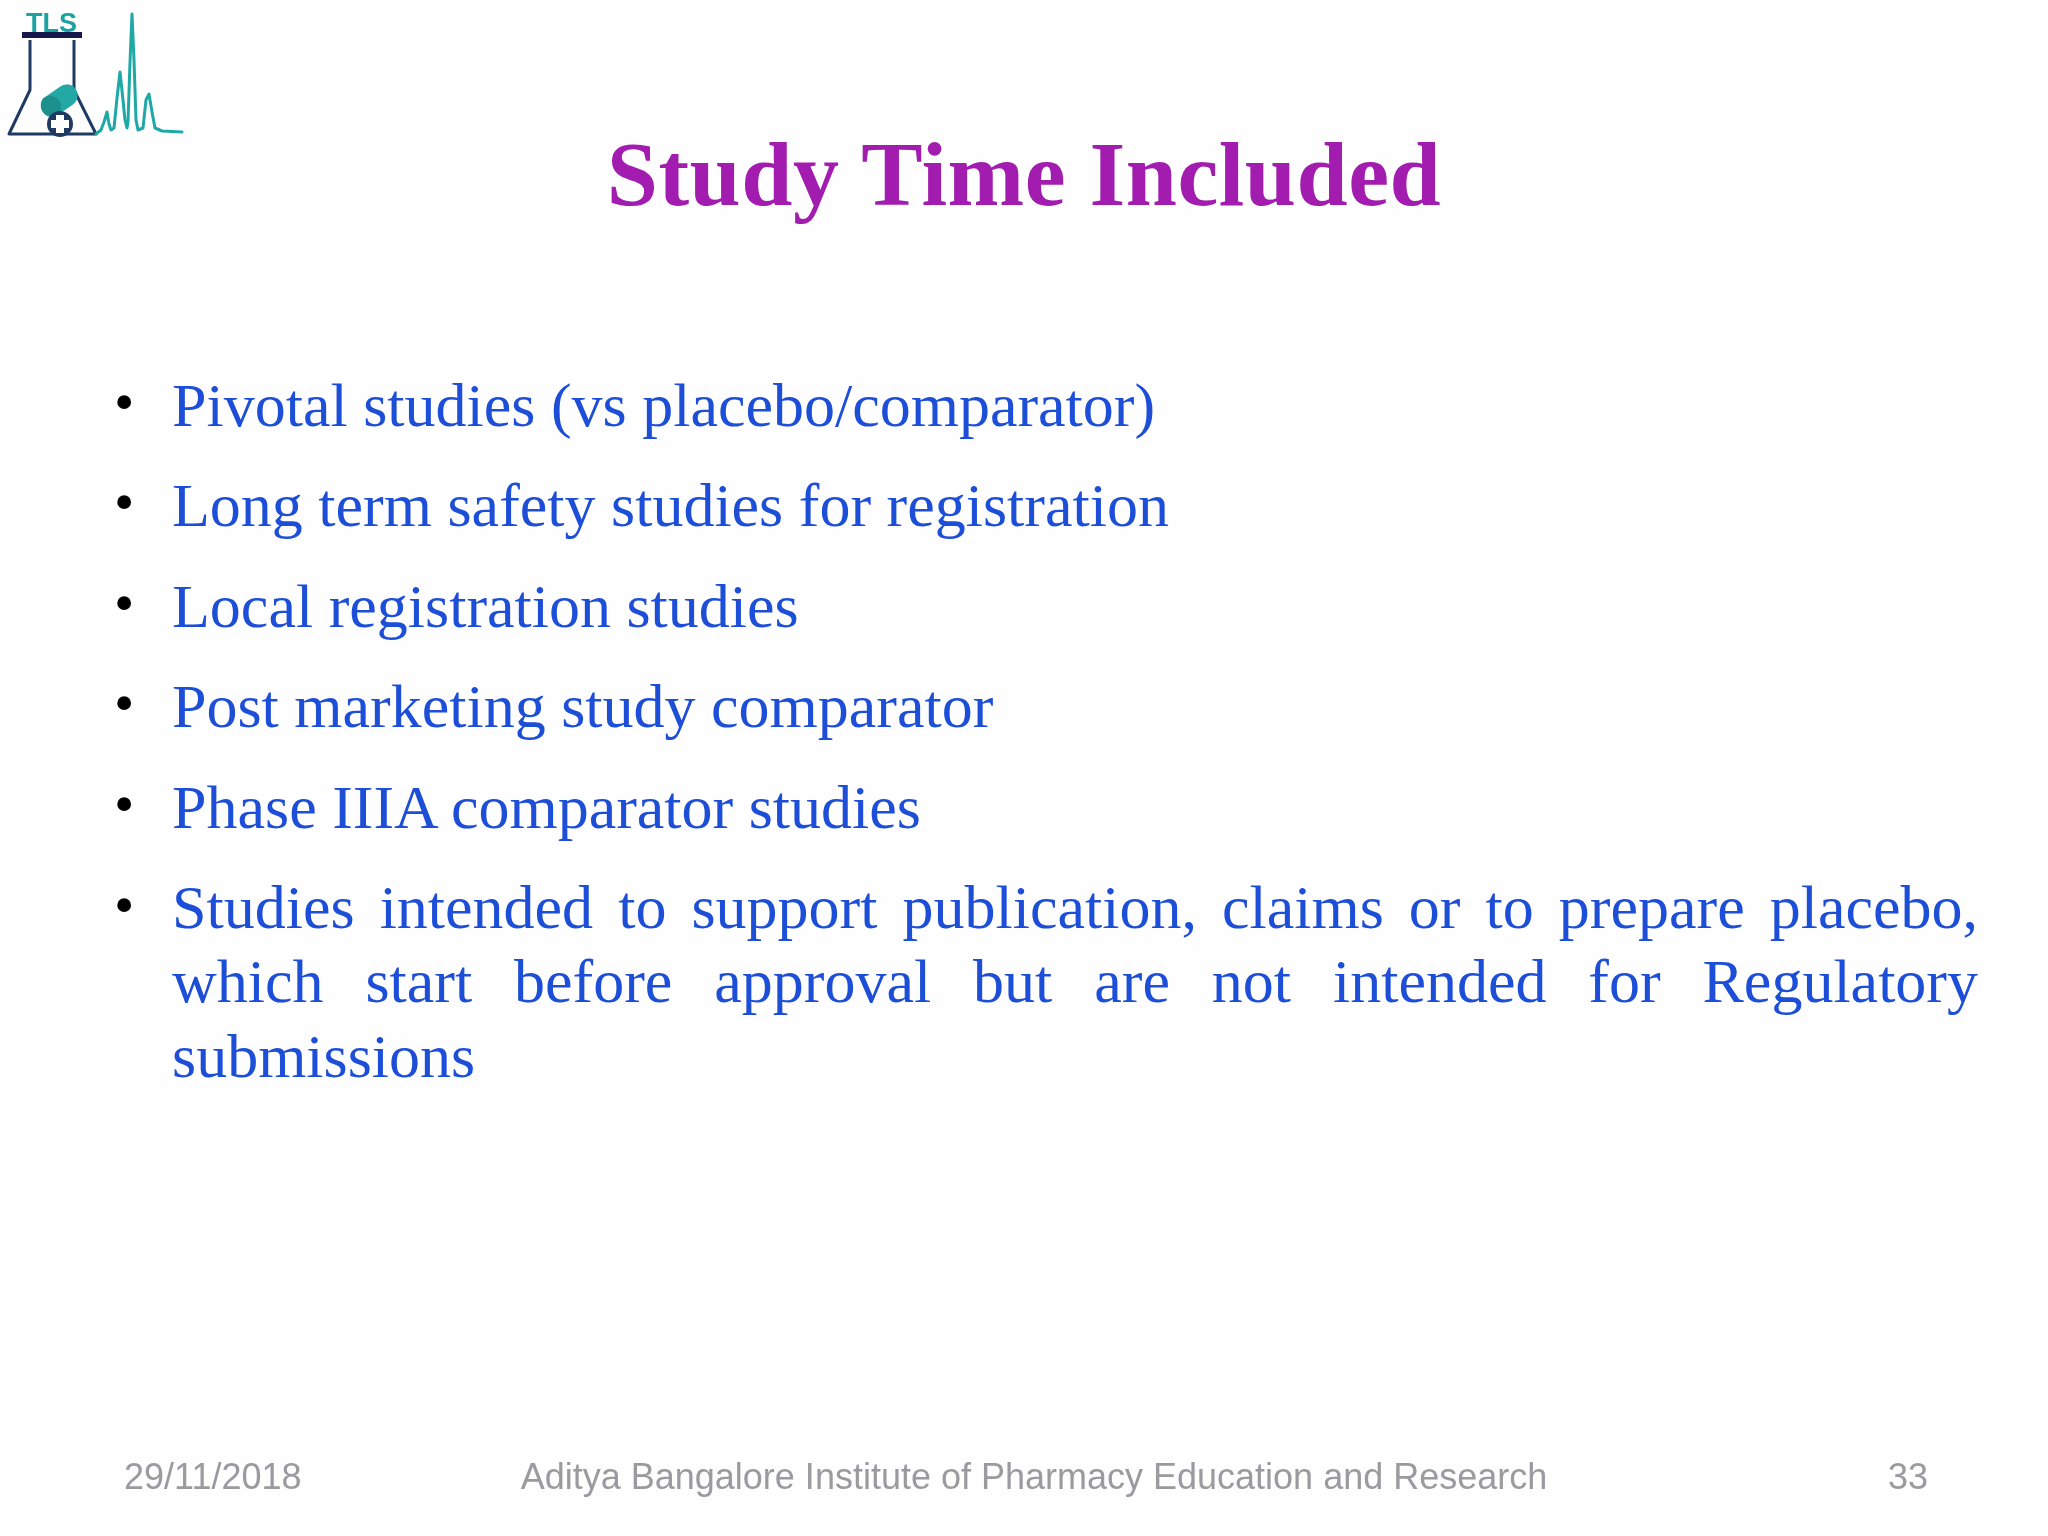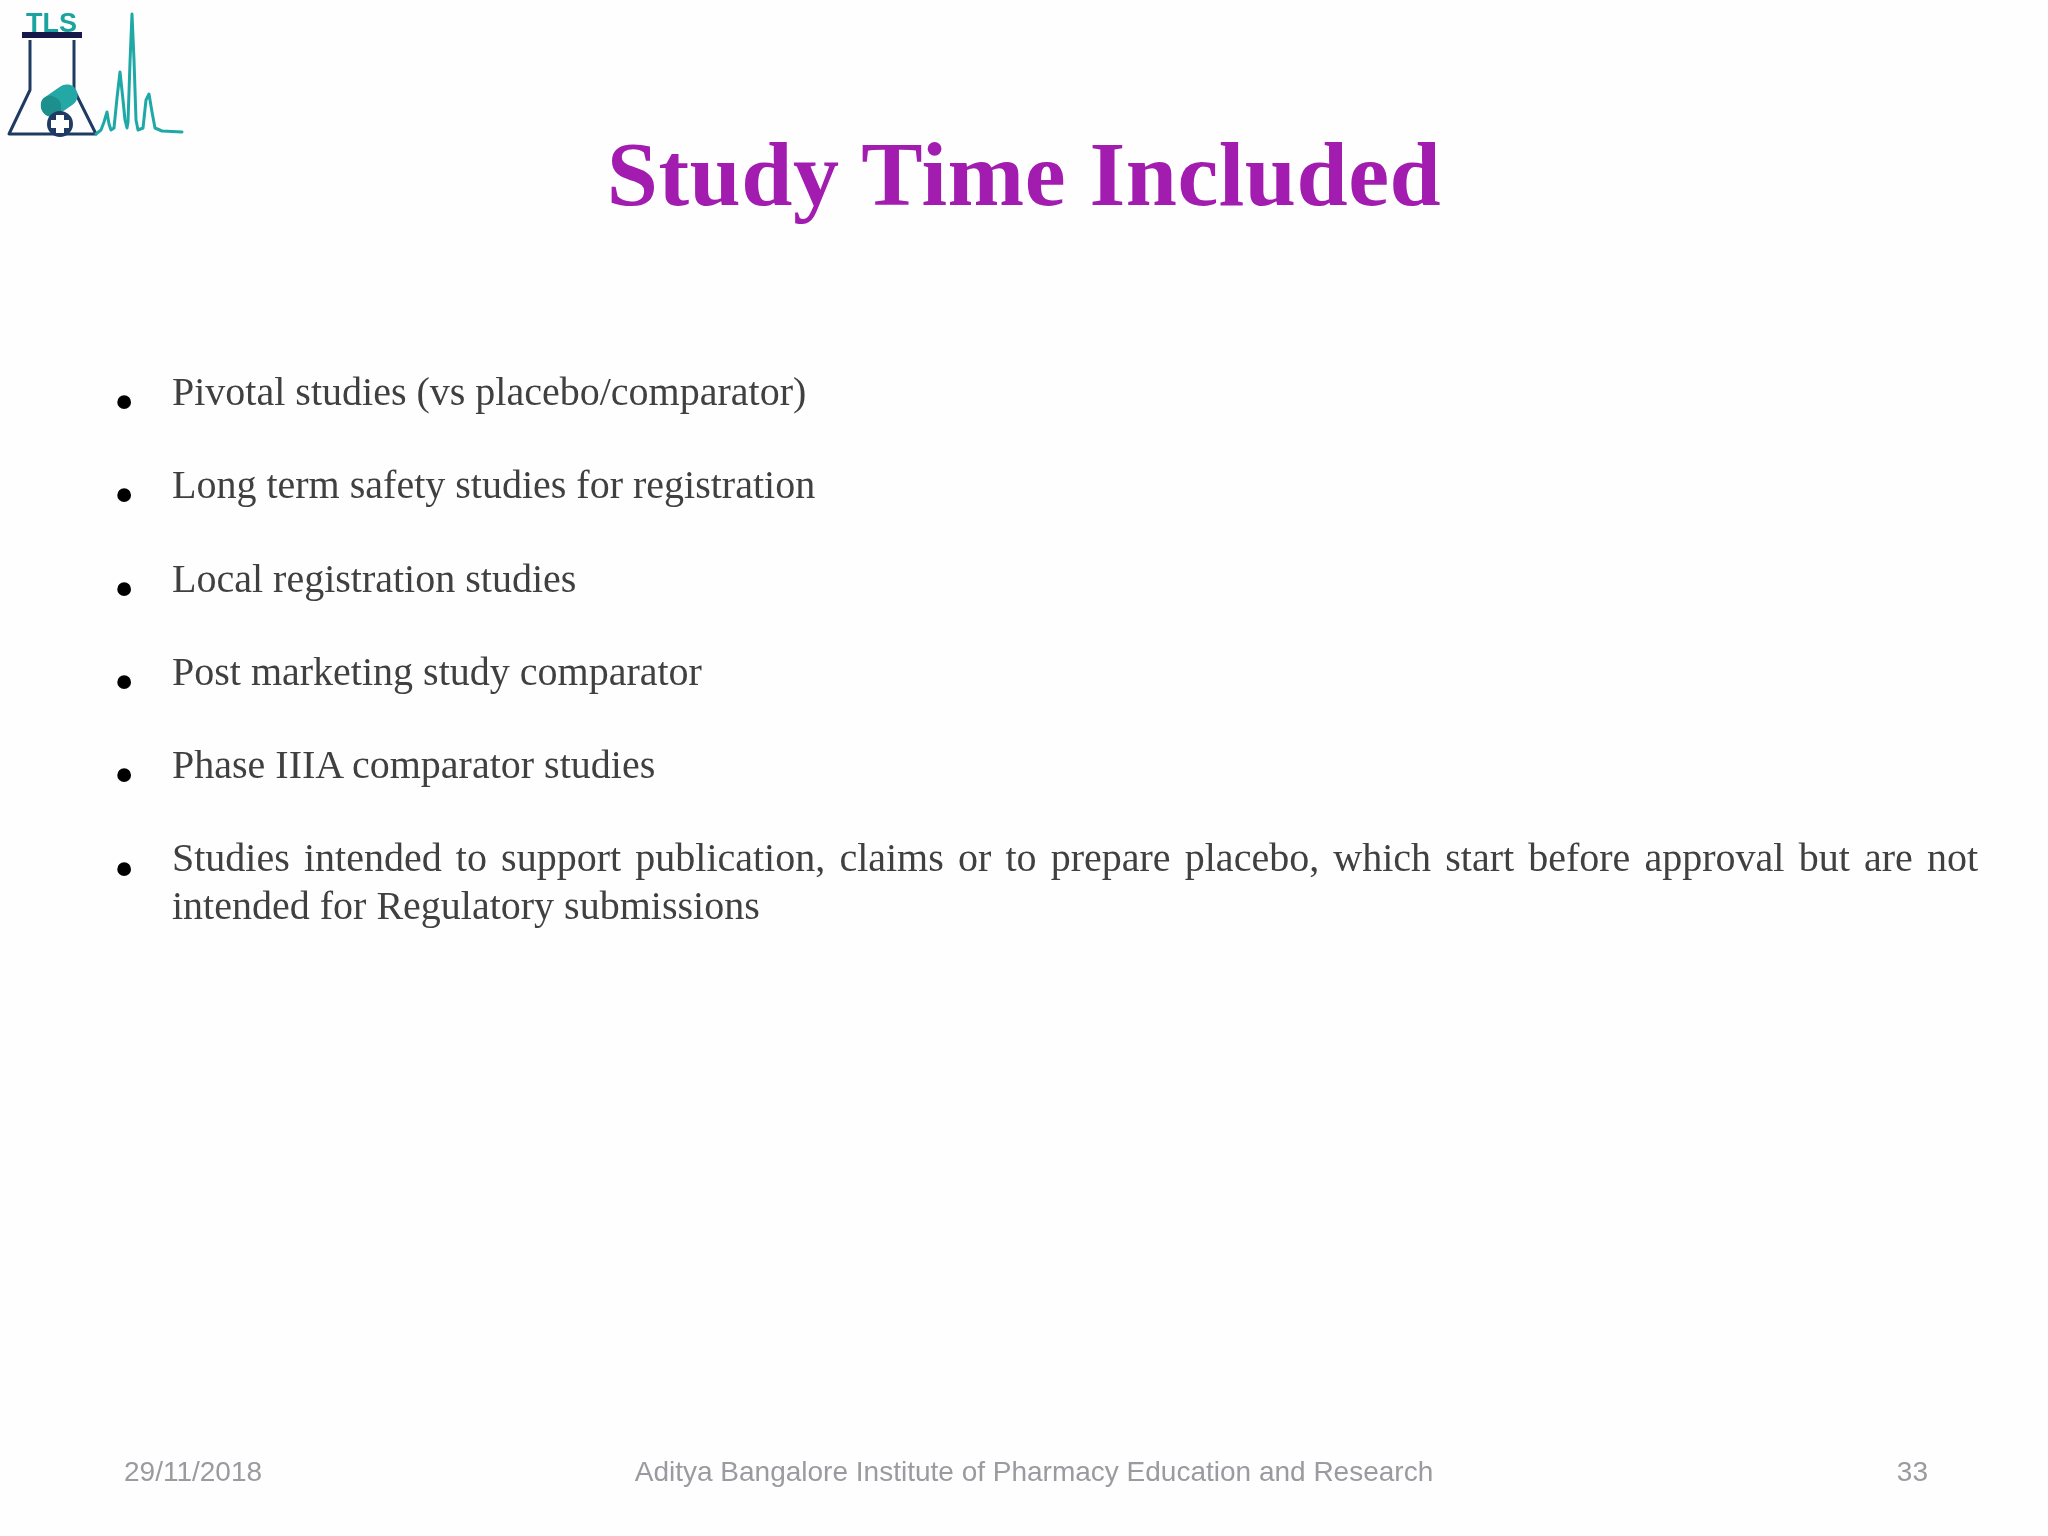--- a/index.html
+++ b/index.html
@@ -64,23 +64,23 @@
     width: 64px;
     font-size: 58px;
     line-height: 1.16;
     color: #000000;
     text-align: left;
     padding-left: 6px;
     box-sizing: border-box;
   }
   .bullet-text {
     flex: 1 1 auto;
-    font-size: 40px;
+    font-size: 62px;
     line-height: 1.20;
-    color: #404040;
+    color: #1d4ed8;
     font-family: "Liberation Serif", "DejaVu Serif", serif;
   }
   .bullet-text.justified {
     text-align: justify;
     text-align-last: left;
   }
   .bullet-row.last {
     margin-top: 12px;
   }
   .bullet-row.last .bullet-dot {
@@ -89,21 +89,21 @@
 
   
   .footer {
     position: absolute;
     left: 0;
     right: 0;
     bottom: 28px;
     height: 60px;
     font-family: "Liberation Sans", "DejaVu Sans", sans-serif;
     color: #9a9a9f;
-    font-size: 28px;
+    font-size: 36px;
   }
   .footer-date {
     position: absolute;
     left: 124px;
     top: 8px;
     white-space: nowrap;
   }
   .footer-center {
     position: absolute;
     left: 0;

